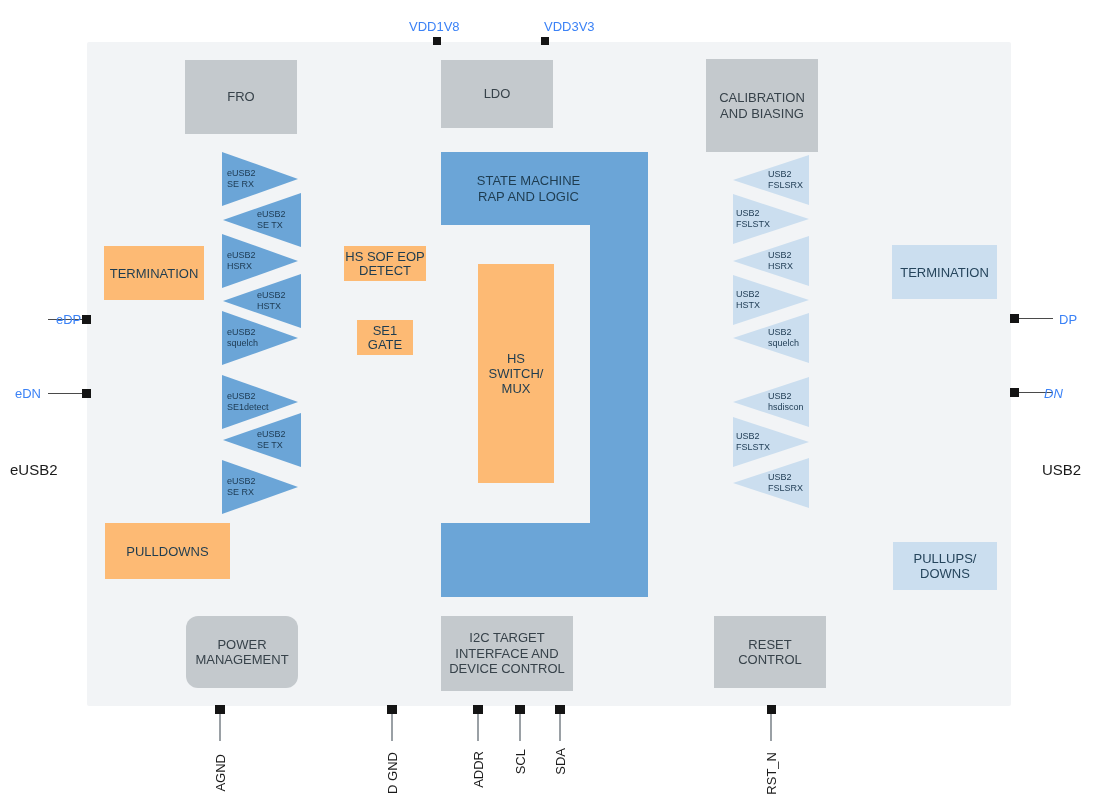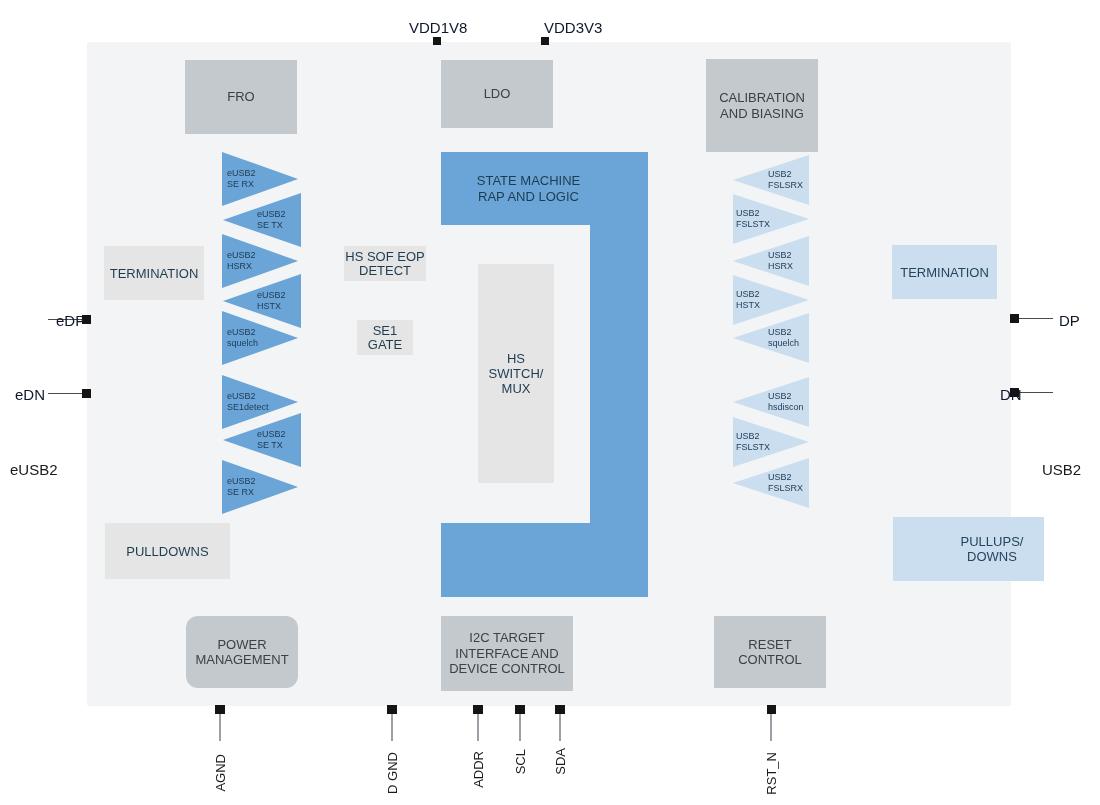--- a/index.html
+++ b/index.html
@@ -2,24 +2,24 @@
 <html><head>
 <meta charset="utf-8">
 <style>
   html,body{margin:0;padding:0;background:#ffffff;}
   #page{position:relative;width:1100px;height:805px;background:#ffffff;overflow:hidden;
         font-family:"Liberation Sans", sans-serif;}
   .abs{position:absolute;}
   #chip{position:absolute;left:87px;top:42px;width:924px;height:664px;background:#f2f4f6;border-radius:2px;}
   .blk{position:absolute;display:flex;align-items:center;justify-content:center;text-align:center;}
   .gray{background:#c4c9cd;color:#37424a;font-size:13px;line-height:15.5px;}
-  .blue{background:#e5e5e5;color:#1e3c50;font-size:13px;line-height:15px;}
+  .blue{background:#fdba74;color:#1e3c50;font-size:13px;line-height:15px;}
   .lblue{background:#cbdeef;color:#26455c;font-size:13px;line-height:15px;}
   .tritxt{position:absolute;font-size:9px;line-height:11px;color:#1d3a52;white-space:nowrap;}
-  .pinlab{position:absolute;font-size:15px;color:#0f172a;white-space:nowrap;}
+  .pinlab{position:absolute;font-size:13px;color:#3b82f6;white-space:nowrap;}
   .biglab{position:absolute;font-size:15px;color:#1a1a1a;white-space:nowrap;}
 </style>
 </head>
 <body>
 <div id="page">
   <div id="chip"></div>
 
   <div class="blk gray" style="left:185px;top:60px;width:112px;height:74px;">FRO</div>
   <div class="blk gray" style="left:441px;top:60px;width:112px;height:68px;">LDO</div>
   <div class="blk gray" style="left:706px;top:59px;width:112px;height:93px;">CALIBRATION<br>AND BIASING</div>
@@ -32,21 +32,21 @@
   <div class="abs" style="left:441px;top:523px;width:207px;height:74px;background:#6ba5d7;"></div>
   <div class="abs" style="left:441px;top:152px;width:175px;height:73px;display:flex;align-items:center;justify-content:center;text-align:center;color:#1e3c50;font-size:13px;line-height:15.5px;">STATE MACHINE<br>RAP AND LOGIC</div>
 
   <div class="blk blue" style="left:104px;top:246px;width:100px;height:54px;">TERMINATION</div>
   <div class="blk blue" style="left:344px;top:246px;width:82px;height:35px;line-height:14px;">HS SOF EOP<br>DETECT</div>
   <div class="blk blue" style="left:357px;top:320px;width:56px;height:35px;line-height:14px;">SE1<br>GATE</div>
   <div class="blk blue" style="left:105px;top:523px;width:125px;height:56px;">PULLDOWNS</div>
   <div class="blk blue" style="left:478px;top:264px;width:76px;height:219px;">HS<br>SWITCH/<br>MUX</div>
 
   <div class="blk lblue" style="left:892px;top:245px;width:105px;height:54px;">TERMINATION</div>
-  <div class="blk lblue" style="left:893px;top:517px;width:104px;height:64px;padding-left:47px;">PULLUPS/<br>DOWNS</div>
+  <div class="blk lblue" style="left:893px;top:542px;width:104px;height:48px;">PULLUPS/<br>DOWNS</div>
 
   <svg class="abs" style="left:0;top:0;" width="1100" height="805" viewBox="0 0 1100 805">
 
     <g fill="#6ba5d7">
       <polygon points="222,152 298,179 222,206"></polygon>
       <polygon points="301,193 301,247 223,220"></polygon>
       <polygon points="222,234 298,261 222,288"></polygon>
       <polygon points="301,274 301,328 223,301"></polygon>
       <polygon points="222,311 298,338 222,365"></polygon>
       <polygon points="222,375 298,402 222,429"></polygon>
@@ -122,16 +122,16 @@
   <div class="tritxt" style="left:768px;top:327px;">USB2<br>squelch</div>
   <div class="tritxt" style="left:768px;top:391px;">USB2<br>hsdiscon</div>
   <div class="tritxt" style="left:736px;top:431px;">USB2<br>FSLSTX</div>
   <div class="tritxt" style="left:768px;top:472px;">USB2<br>FSLSRX</div>
 
   <div class="pinlab" style="left:409px;top:19px;">VDD1V8</div>
   <div class="pinlab" style="left:544px;top:19px;">VDD3V3</div>
   <div class="pinlab" style="left:17px;top:312px;margin-left:39px;">eDP</div>
   <div class="pinlab" style="left:15px;top:386px;">eDN</div>
   <div class="pinlab" style="left:1059px;top:312px;">DP</div>
-  <div class="pinlab" style="left:1000px;top:386px;">DN</div>
+  <div class="pinlab" style="left:1044px;top:386px;font-style:italic;">DN</div>
   <div class="biglab" style="left:10px;top:461px;">eUSB2</div>
   <div class="biglab" style="left:1042px;top:461px;">USB2</div>
 </div>
 
 </body></html>

